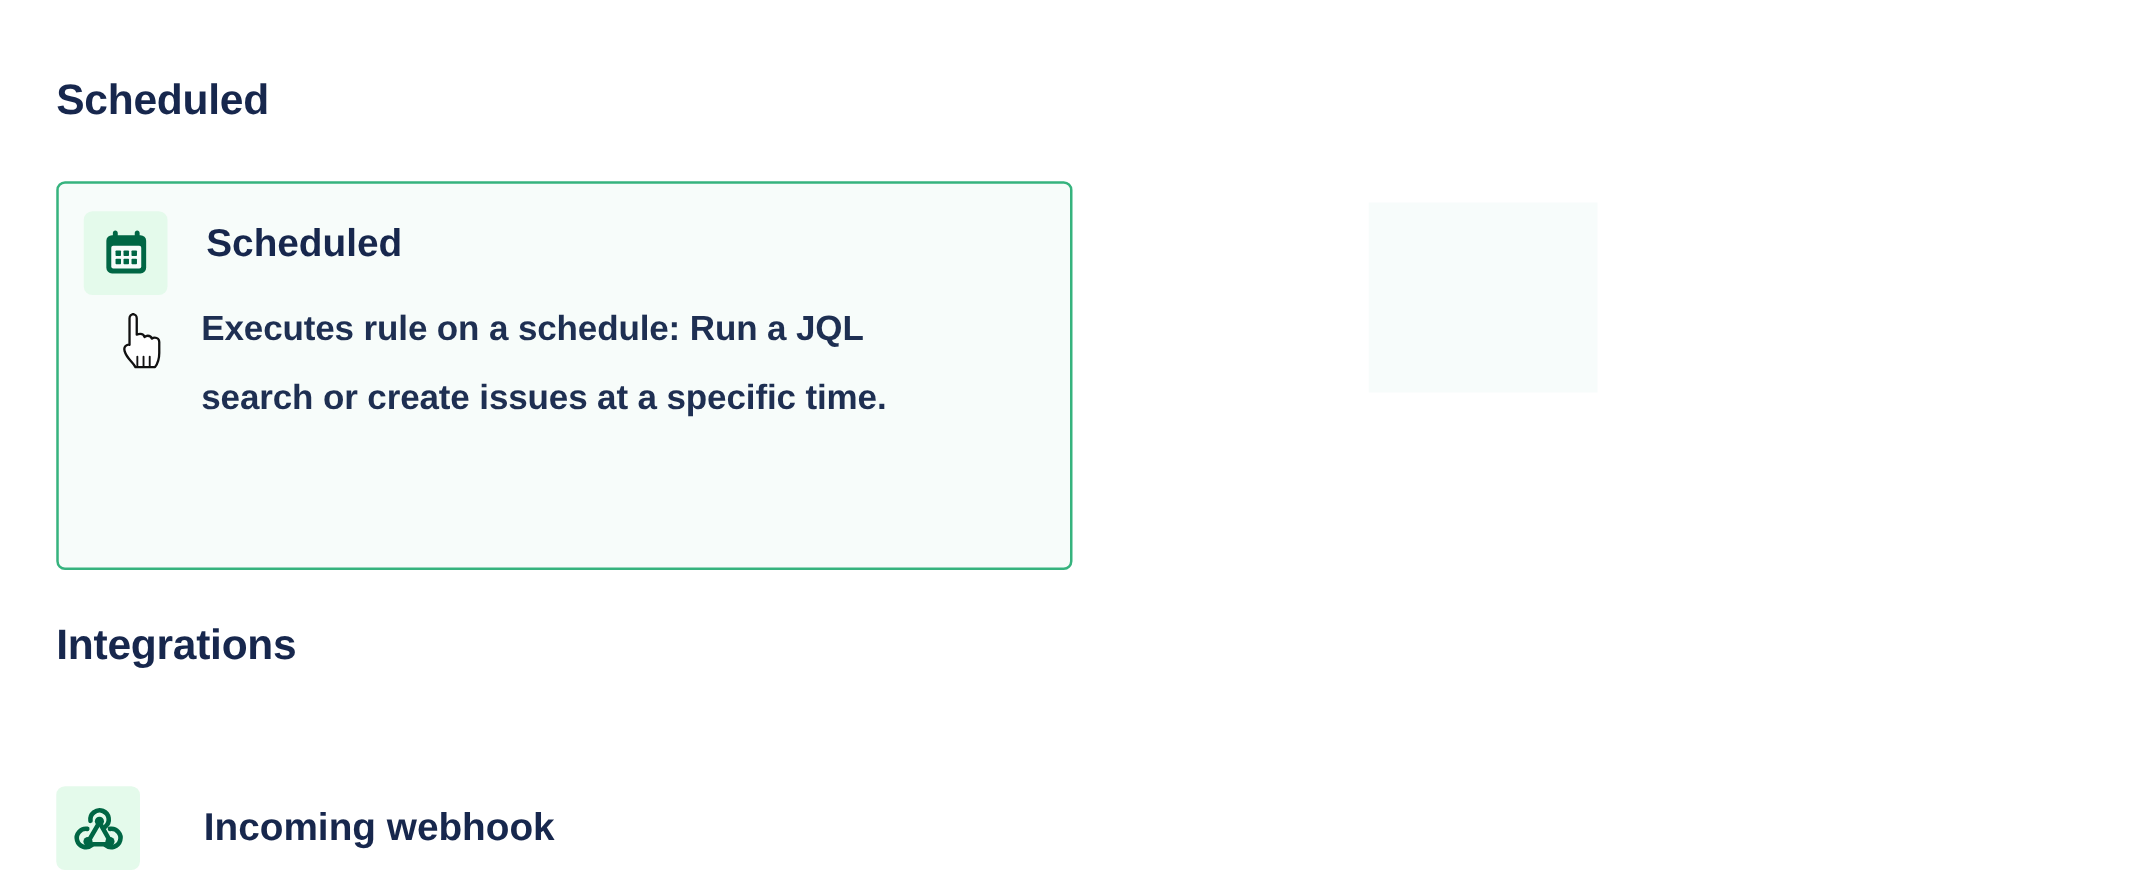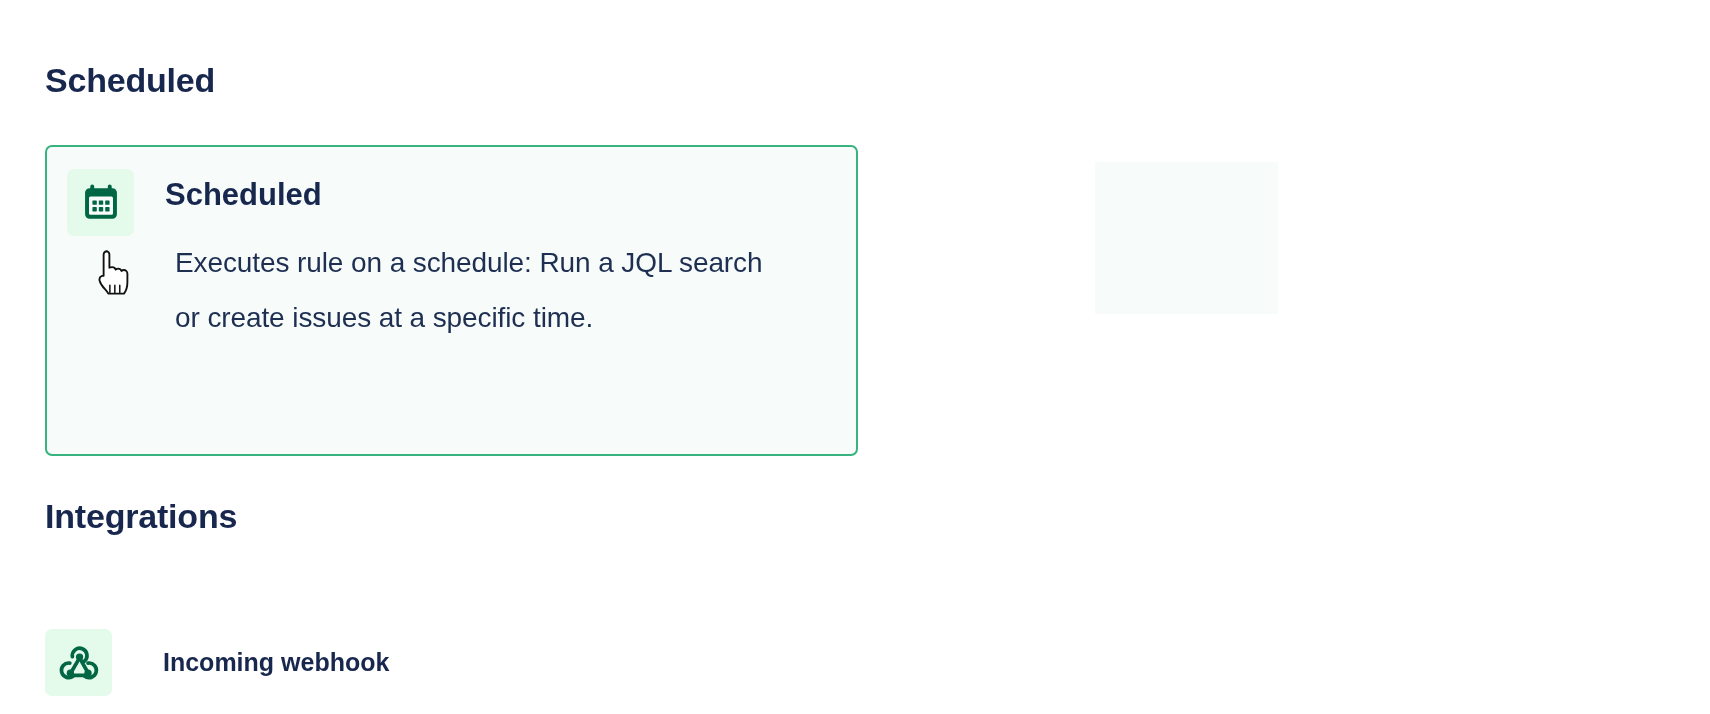--- a/index.html
+++ b/index.html
@@ -69,25 +69,25 @@
     top: 28px;
     font-size: 31px;
     font-weight: 700;
     color: #17274D;
     line-height: 1.3;
     white-space: nowrap;
   }
 
   .card-desc {
     position: absolute;
-    left: 128px;
+    left: 114px;
     top: 88px;
     width: 600px;
     font-size: 28px;
-    font-weight: 400;
+    font-weight: 700;
     color: #1E2F52;
     line-height: 1.98;
     letter-spacing: -0.1px;
   }
 
   
   .integration-row {
     position: absolute;
     left: 45px;
     top: 622px;
@@ -102,21 +102,21 @@
     background: #E4FAEB;
     border-radius: 7px;
     display: flex;
     align-items: center;
     justify-content: center;
     flex: 0 0 auto;
   }
   .integration-icon-tile svg { display: block; }
   .integration-label {
     margin-left: 51px;
-    font-size: 25px;
+    font-size: 31px;
     font-weight: 700;
     color: #17274D;
     white-space: nowrap;
     line-height: 1.2;
   }
 
   
   .ghost-panel {
     position: absolute;
     left: 1095px;

